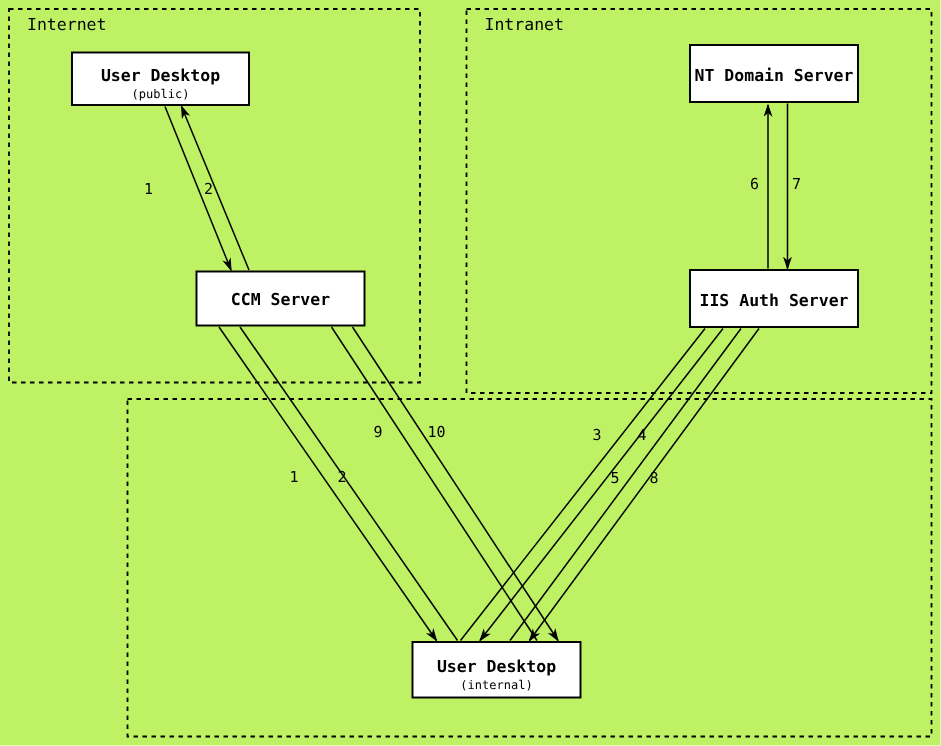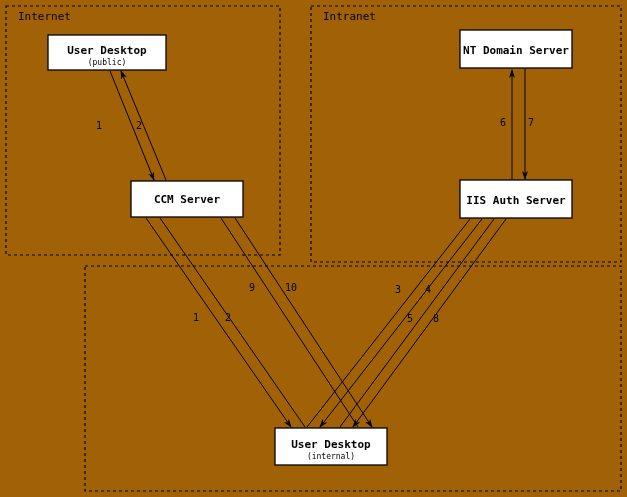--- a/index.html
+++ b/index.html
@@ -4,21 +4,21 @@
 <style>
   html, body {
     margin: 0;
     padding: 0;
     background: #ffffff;
   }
   #canvas {
     position: relative;
     width: 627px;
     height: 497px;
-    background: #a16207;
+    background: #bef264;
     overflow: hidden;
     font-family: "DejaVu Sans Mono", monospace;
     text-align: right;
   }
   svg.layer {
     position: absolute;
     top: 0;
     left: 0;
     width: 627px;
     height: 497px;

